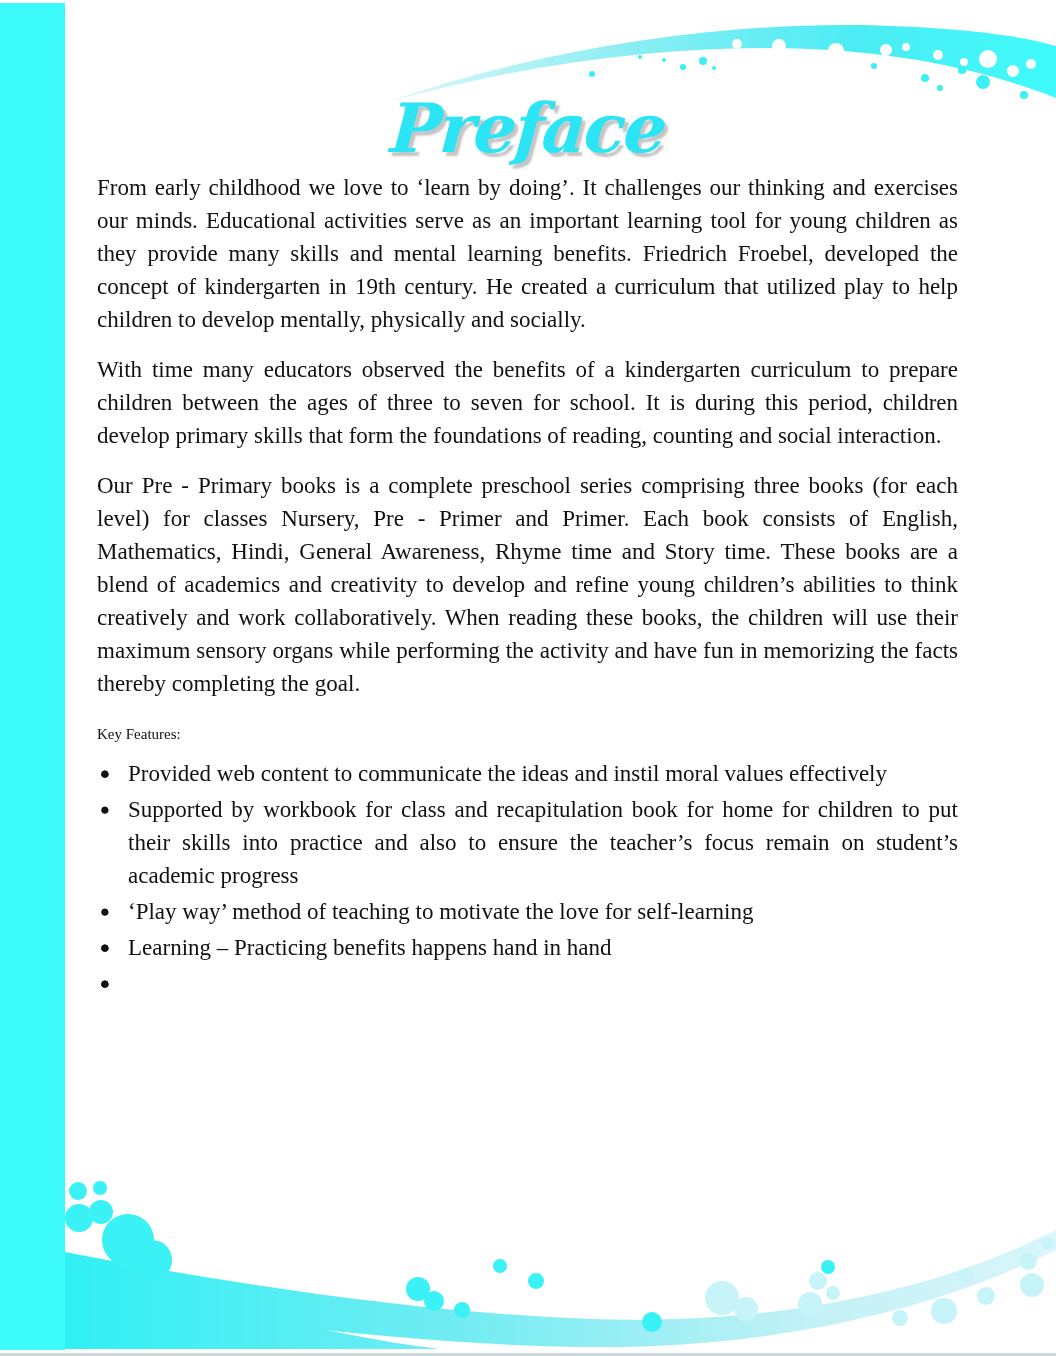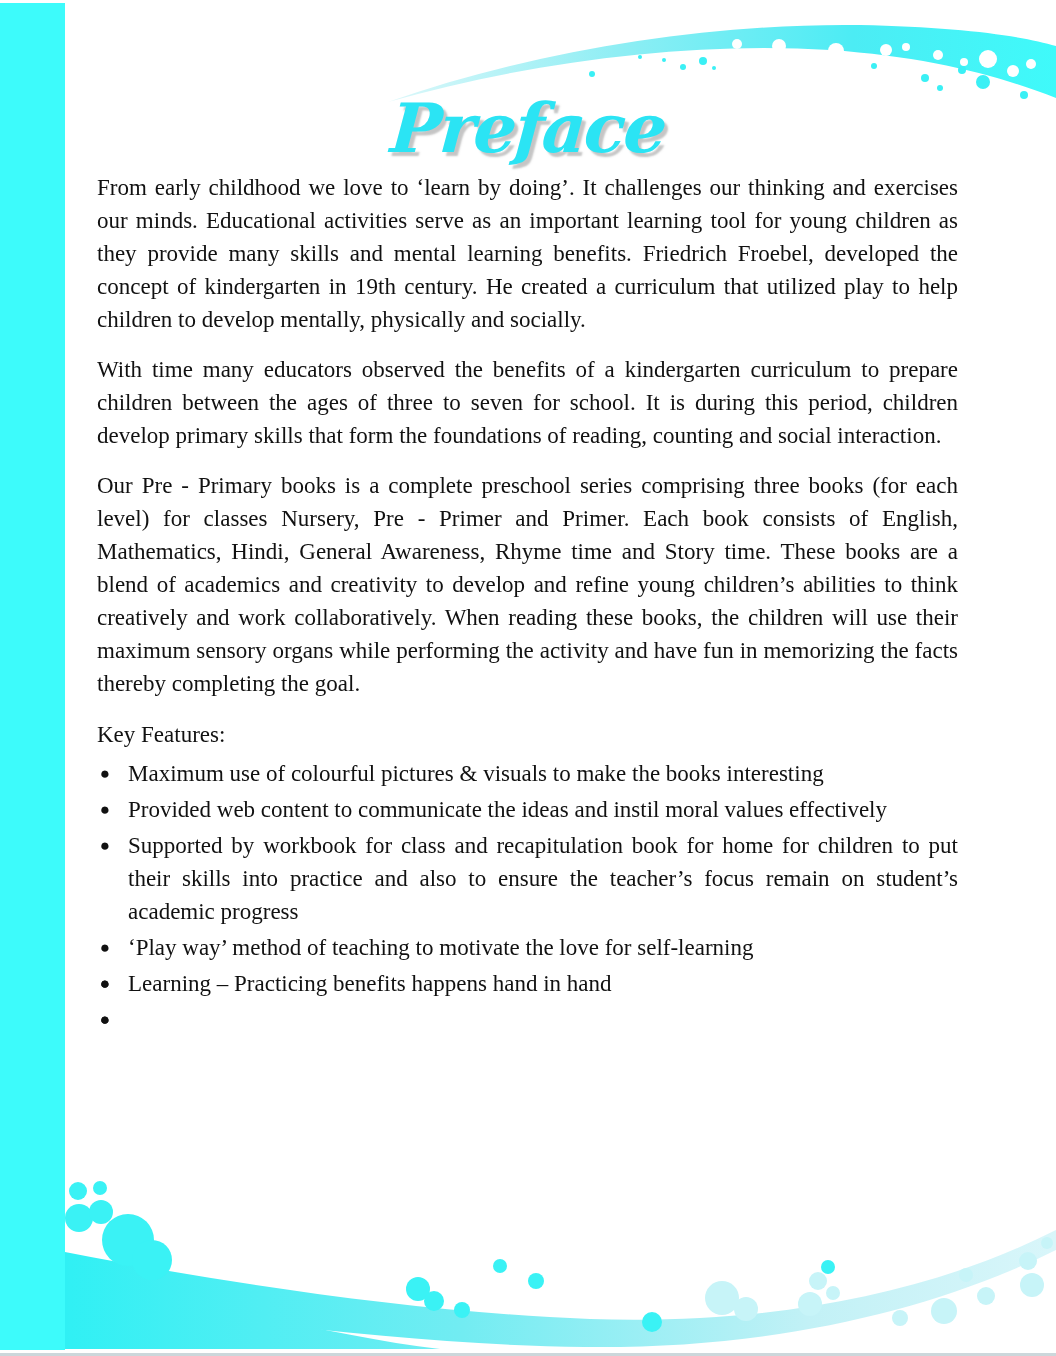--- a/index.html
+++ b/index.html
@@ -33,21 +33,21 @@
     top:171px;left:97px;width:861px;
     z-index:1;
     font-size:23px;
     line-height:33px;
     color:#111111;
     text-align:justify;
   }
   .body p{margin:0 0 17px 0;}
   .kf-heading{
     margin:18px 0 6px 0;
-    font-size:23px;
+    font-size:15px;
     font-weight:normal;
     line-height:33px;
     text-align:left;
   }
   ul.kf-list{list-style:none;margin:0;padding:0;}
   ul.kf-list li{
     position:relative;
     padding-left:31px;
     margin:0 0 3px 0;
     text-align:justify;
@@ -157,21 +157,20 @@
   <div class="body">
     <p>From early childhood we love to ‘learn by doing’. It challenges our thinking and exercises our minds. Educational activities serve as an important learning tool for young children as they provide many skills and mental learning benefits. Friedrich Froebel, developed the concept of kindergarten in 19th century. He created a curriculum that utilized play to help children to develop mentally, physically and socially.</p>
     <p>With time many educators observed the benefits of a kindergarten curriculum to prepare children between the ages of three to seven for school. It is during this period, children develop primary skills that form the foundations of reading, counting and social interaction.</p>
     <p>Our Pre - Primary books is a complete preschool series comprising three books (for each level) for classes Nursery, Pre - Primer and Primer. Each book consists of English, Mathematics, Hindi, General Awareness, Rhyme time and Story time. These books are a blend of academics and creativity to develop and refine young children’s abilities to think creatively and work collaboratively. When reading these books, the children will use their maximum sensory organs while performing the activity and have fun in memorizing the facts thereby completing the goal.</p>
 
     <h2 class="kf-heading">Key Features:</h2>
 
     <ul class="kf-list">
       <li>
         <span class="bullet">●</span>
-        <span>Maximum use of colourful pictures &amp; visuals to make the books interesting</span>
       </li>
       <li>
         <span class="bullet">●</span>
         <span>Provided web content to communicate the ideas and instil moral values effectively</span>
       </li>
       <li>
         <span class="bullet">●</span>
         <span>Supported by workbook for class and recapitulation book for home for children to put their skills into practice and also to ensure the teacher’s focus remain on student’s academic progress</span>
       </li>
       <li>

